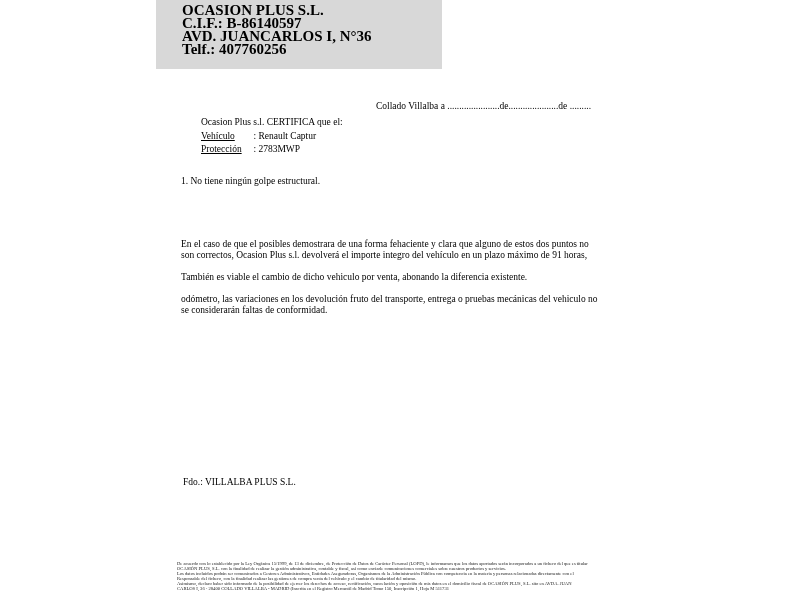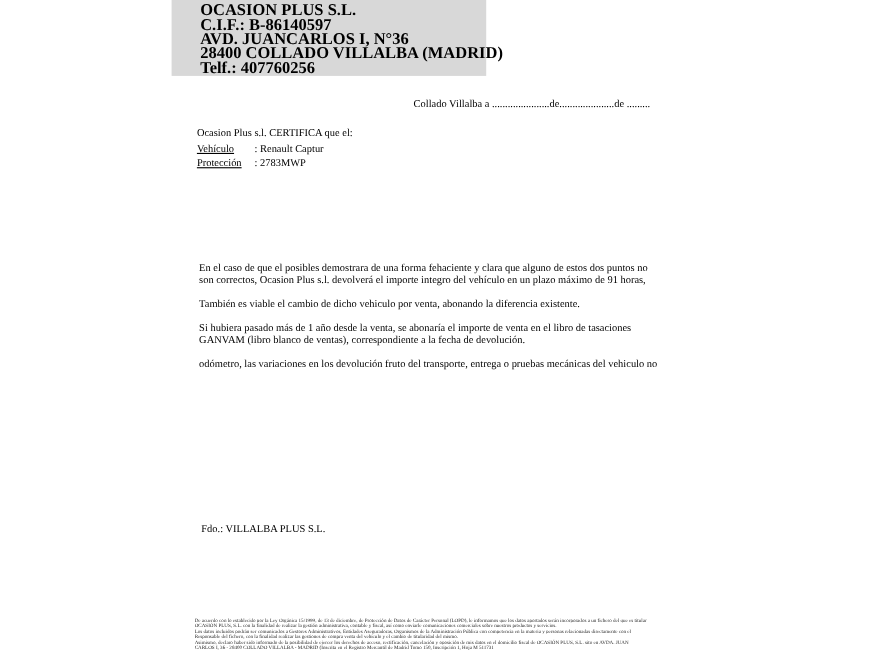--- a/index.html
+++ b/index.html
@@ -24,27 +24,27 @@
   }
   .header-line {
     margin-left: 26px;
     font-weight: bold;
     font-size: 15px;
     line-height: 13px;
     white-space: nowrap;
   }
   .date-line {
     position: absolute;
-    left: 376px; top: 90px;
+    left: 376px; top: 101px;
     font-size: 9.5px;
     white-space: nowrap;
   }
   .cert-block {
     position: absolute;
-    left: 179px; top: 116px;
+    left: 201px; top: 116px;
     font-size: 9.5px;
     line-height: 13.5px;
   }
   .cert-label {
     display: inline-block;
     width: 50px;
     text-decoration: underline;
   }
   .points {
     position: absolute;
@@ -80,53 +80,50 @@
 </style>
 </head>
 <body>
 
 <div class="page">
 
   <div class="header-box">
     <div class="header-line">OCASION PLUS S.L.</div>
     <div class="header-line">C.I.F.: B-86140597</div>
     <div class="header-line">AVD. JUANCARLOS I, N°36</div>
-    <div class="header-line">28400 COLLADO VILLALBA (MADRID)</div>
     <div class="header-line">Telf.: 407760256</div>
   </div>
 
   <div class="date-line">Collado Villalba a ......................de.....................de .........</div>
 
   <div class="cert-block">
     <div>Ocasion Plus s.l. CERTIFICA que el:</div>
     <div>
       <span class="cert-label">Vehículo</span>
       <span>: Renault Captur</span>
     </div>
     <div>
       <span class="cert-label">Protección</span>
       <span>: 2783MWP</span>
     </div>
   </div>
 
   <div class="points">
+    <div class="point-line">1. No tiene ningún golpe estructural.</div>
   </div>
 
   <div class="body-text">
     <div class="para">
       <div class="pline">En el caso de que el posibles demostrara de una forma fehaciente y clara que alguno de estos dos puntos no</div>
       <div class="pline">son correctos, Ocasion Plus s.l. devolverá el importe integro del vehículo en un plazo máximo de 91 horas,</div>
     </div>
     <div class="para">También es viable el cambio de dicho vehiculo por venta, abonando la diferencia existente.</div>
-    <div class="para para-gap">
-      <div class="pline">Si hubiera pasado más de 1 año desde la venta, se abonaría el importe de venta en el libro de tasaciones</div>
-      <div class="pline">GANVAM (libro blanco de ventas), correspondiente a la fecha de devolución.</div>
-    </div>
     <div class="para">
       <div class="pline">odómetro, las variaciones en los devolución fruto del transporte, entrega o pruebas mecánicas del vehiculo no</div>
+      <div class="pline">se considerarán faltas de conformidad.</div>
     </div>
   </div>
 
   <div class="signature">Fdo.: VILLALBA PLUS S.L.</div>
 
   <div class="fine-print">
     <div class="fp-line">De acuerdo con lo establecido por la Ley Orgánica 15/1999, de 13 de diciembre, de Protección de Datos de Carácter Personal (LOPD), le informamos que los datos aportados serán incorporados a un fichero del que es titular</div>
     <div class="fp-line">OCASIÓN PLUS, S.L. con la finalidad de realizar la gestión administrativa, contable y fiscal, así como enviarle comunicaciones comerciales sobre nuestros productos y servicios.</div>
     <div class="fp-line">Los datos incluidos podrán ser comunicados a Gestores Administrativos, Entidades Aseguradoras, Organismos de la Administración Pública con competencia en la materia y personas relacionadas directamente con el</div>
     <div class="fp-line">Responsable del fichero, con la finalidad realizar las gestiones de compra venta del vehículo y el cambio de titularidad del mismo.</div>

